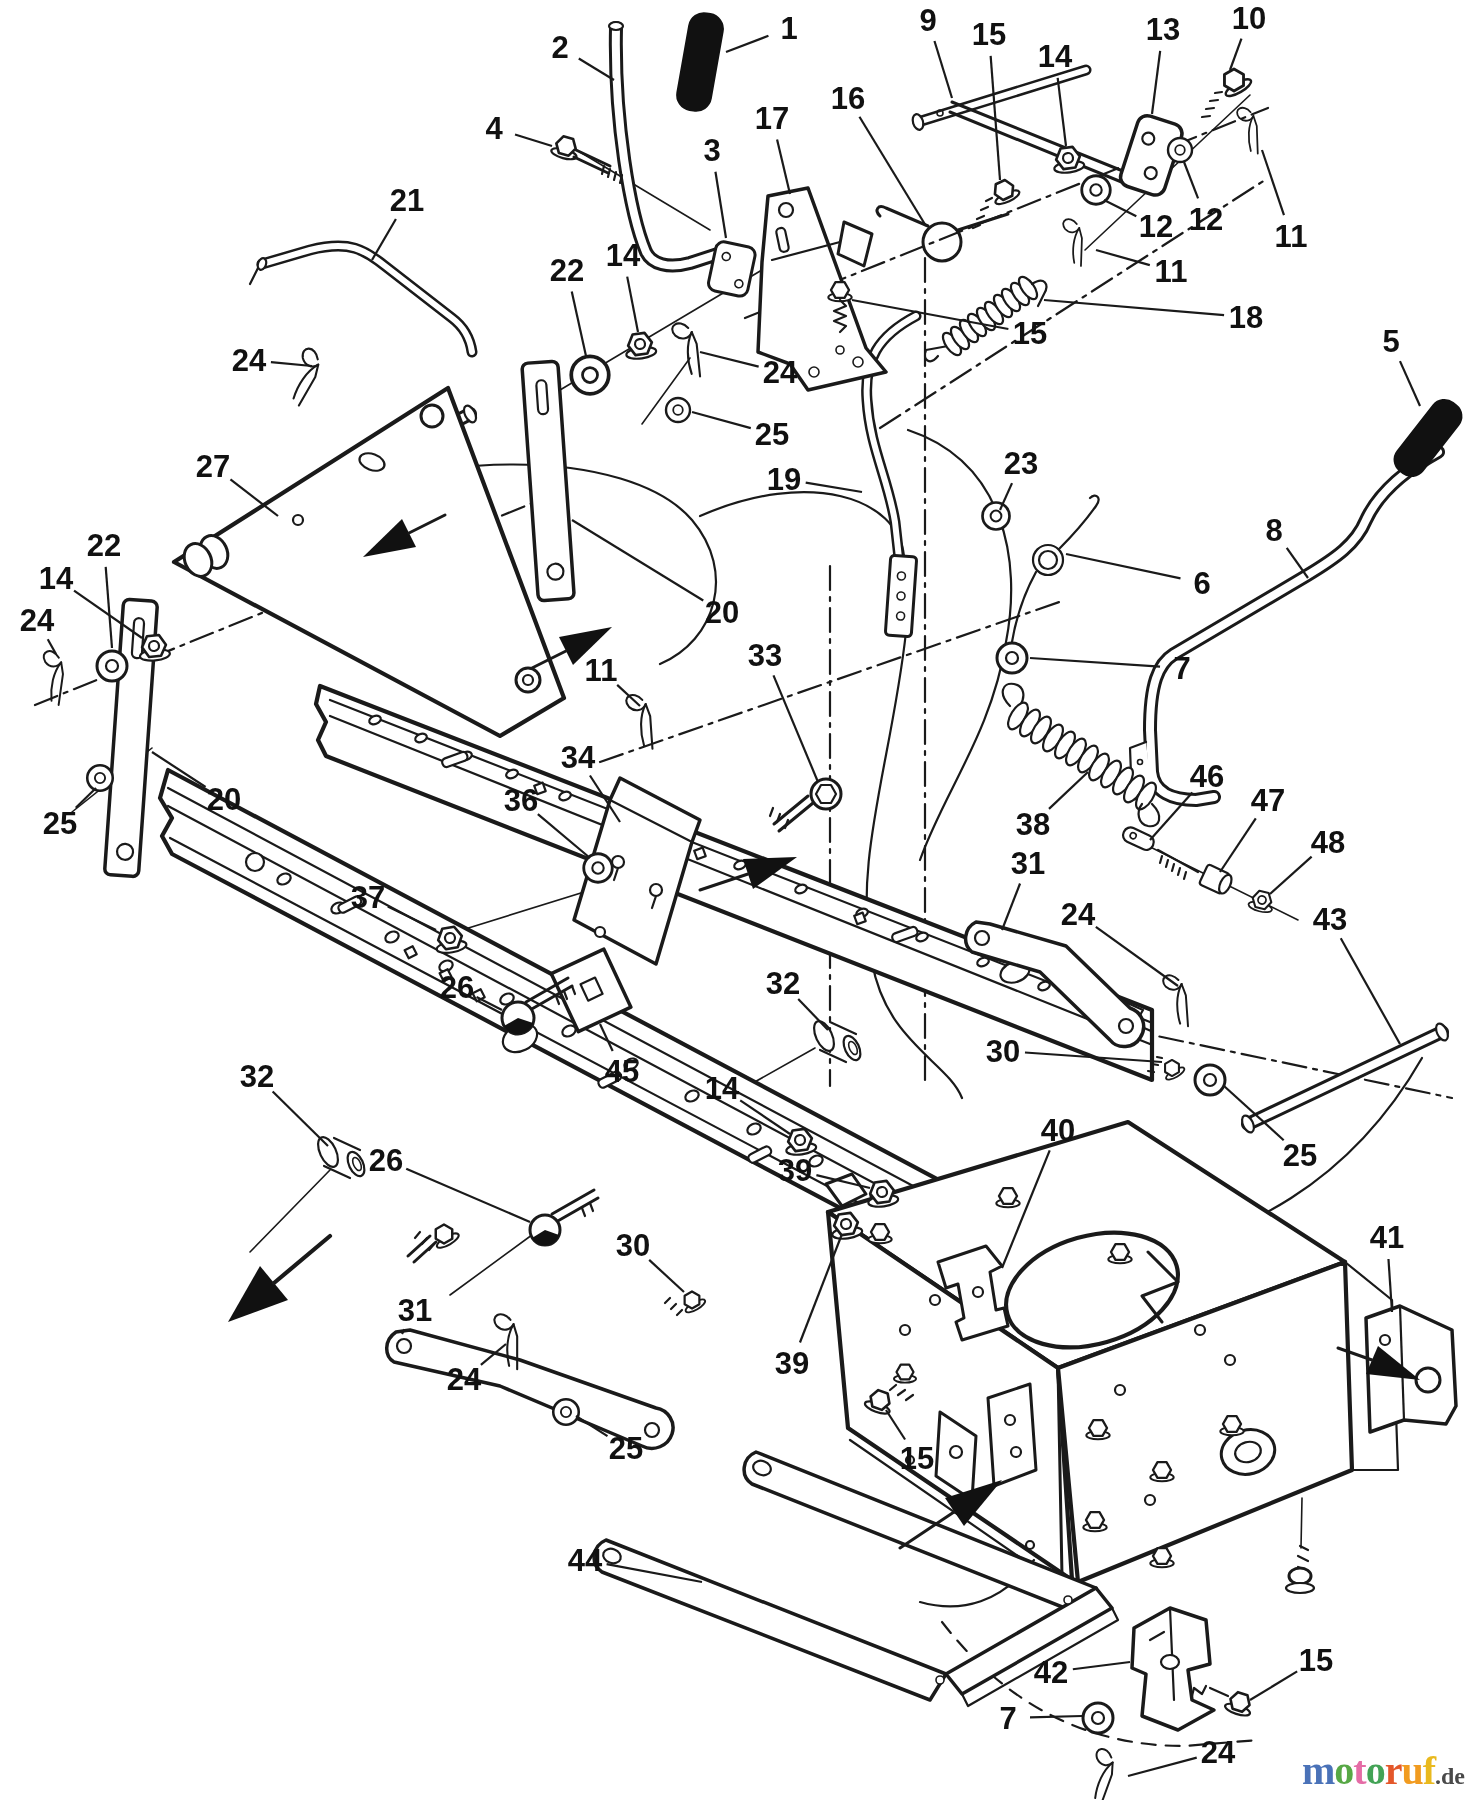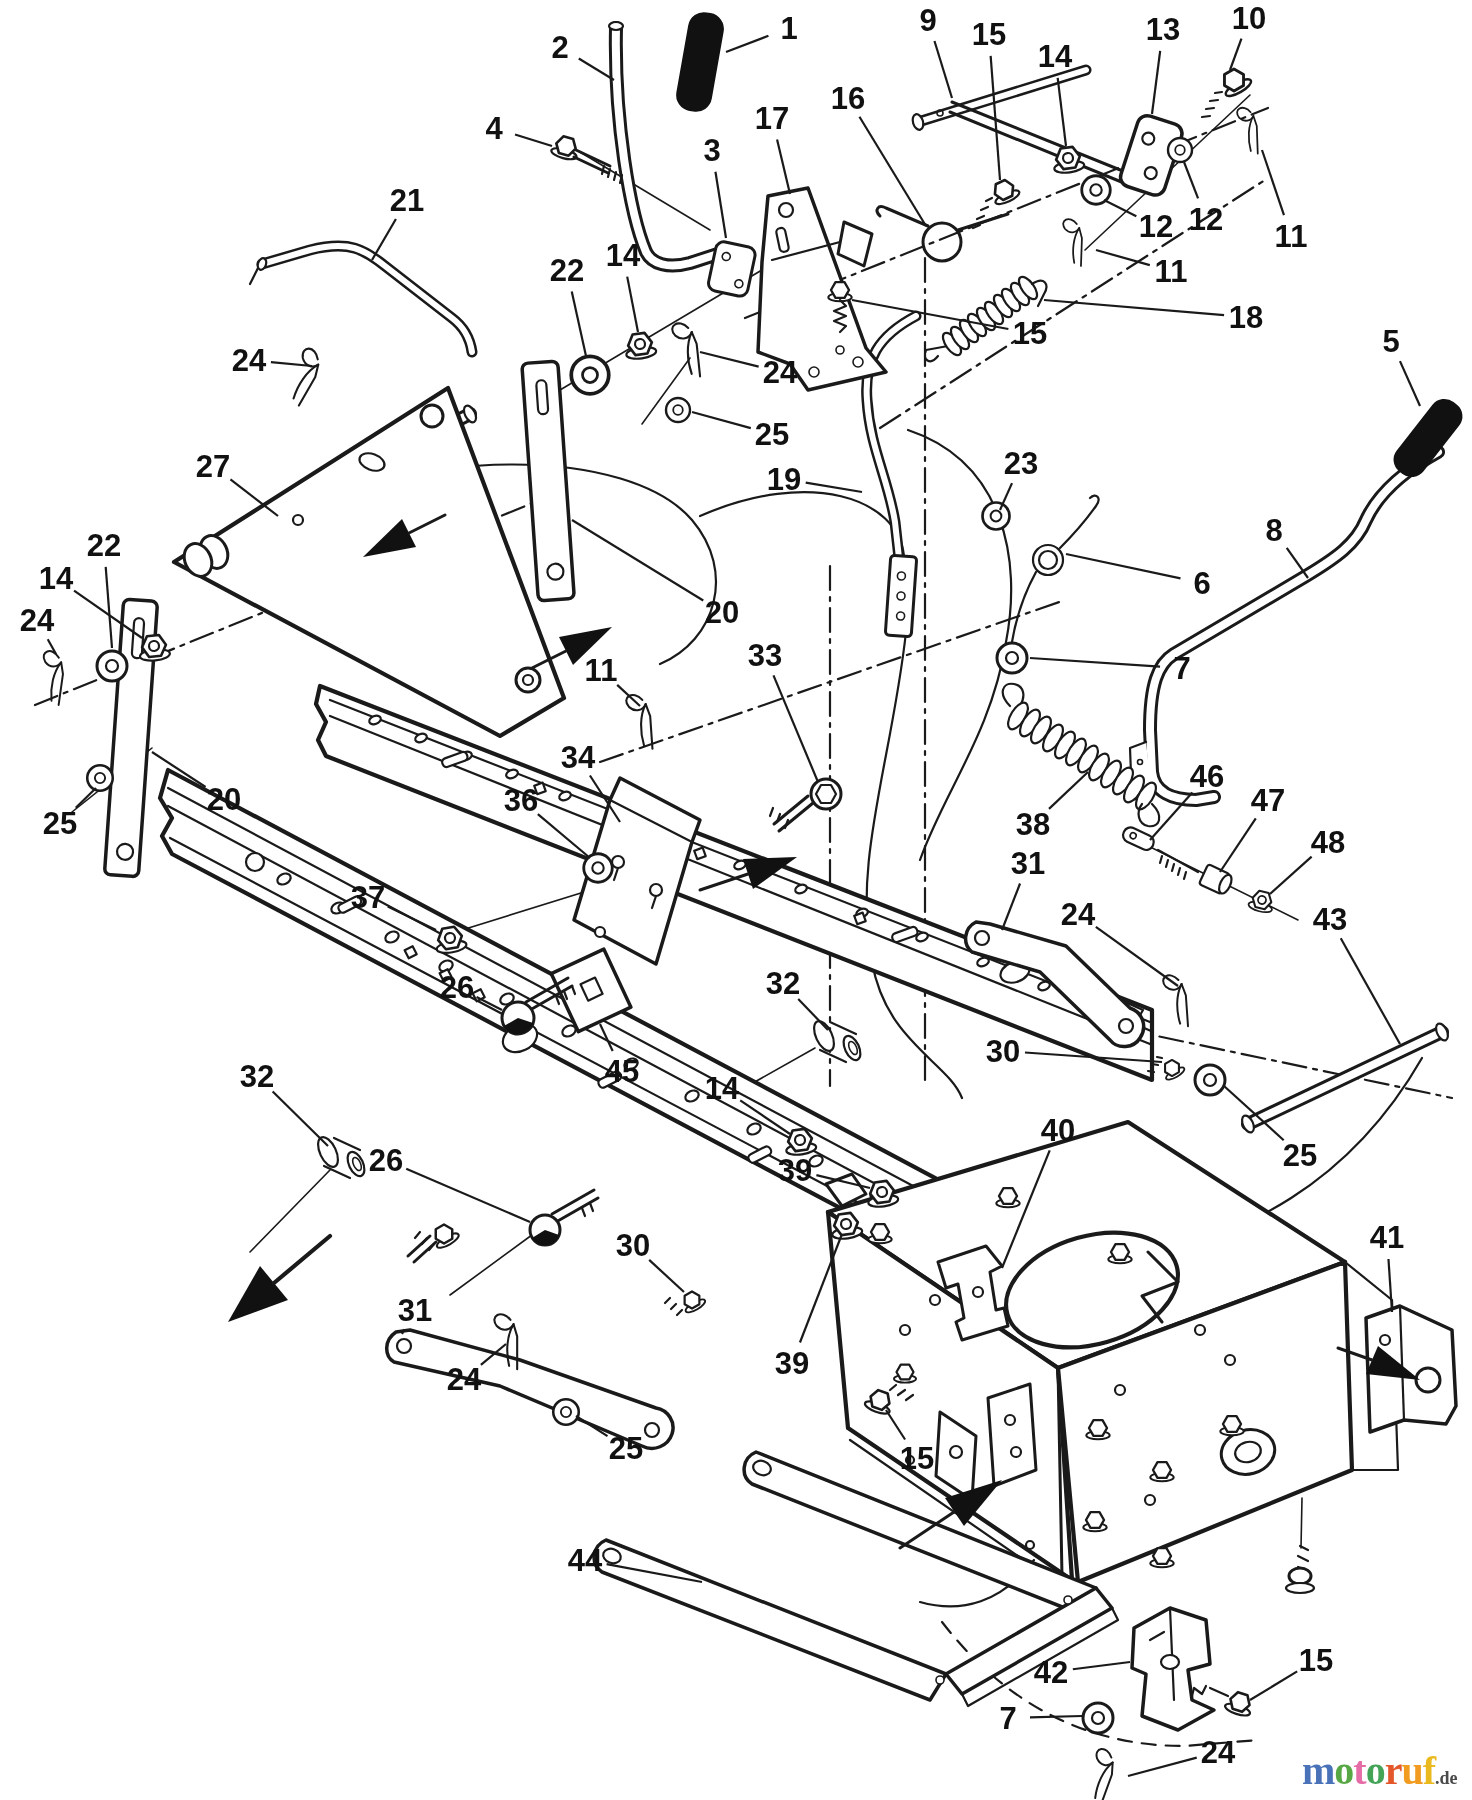--- a/index.html
+++ b/index.html
@@ -13,21 +13,21 @@
   .rodA{stroke:#1a1a1a;stroke-width:14;fill:none;stroke-linecap:round;stroke-linejoin:round}
   .rodAw{stroke:#ffffff;stroke-width:8;fill:none;stroke-linecap:round;stroke-linejoin:round}
   .rodB{stroke:#1a1a1a;stroke-width:11;fill:none;stroke-linecap:round;stroke-linejoin:round}
   .rodBw{stroke:#ffffff;stroke-width:6;fill:none;stroke-linecap:round;stroke-linejoin:round}
   .dashdot{stroke-dasharray:24 7 4 7;}
   .dashed{stroke-dasharray:14 10;}
   .callout-text{font-family:"Liberation Sans",sans-serif;font-weight:bold;font-size:31px;fill:#111;}
   .logo{position:absolute;left:1302px;top:1748px;width:168px;height:46px;
         font-family:"Liberation Serif", serif;font-weight:bold;font-size:40px;line-height:46px;
         white-space:nowrap;letter-spacing:-1px;}
-  .logo .tld{font-size:18px;font-weight:bold;letter-spacing:0;}
+  .logo .tld{font-size:24px;font-weight:bold;letter-spacing:0;}
 </style>
 </head>
 <body>
 
 <div class="page">
 <svg id="diagram" width="1472" height="1800" viewBox="0 0 1472 1800">
 
   <defs>
     <g id="cotter">
       <path class="ln s2" d="M-2,-2 C-13,-12 -25,-2 -15,7 C-8,12 0,9 2,2 L8,14 L14,48"></path>

